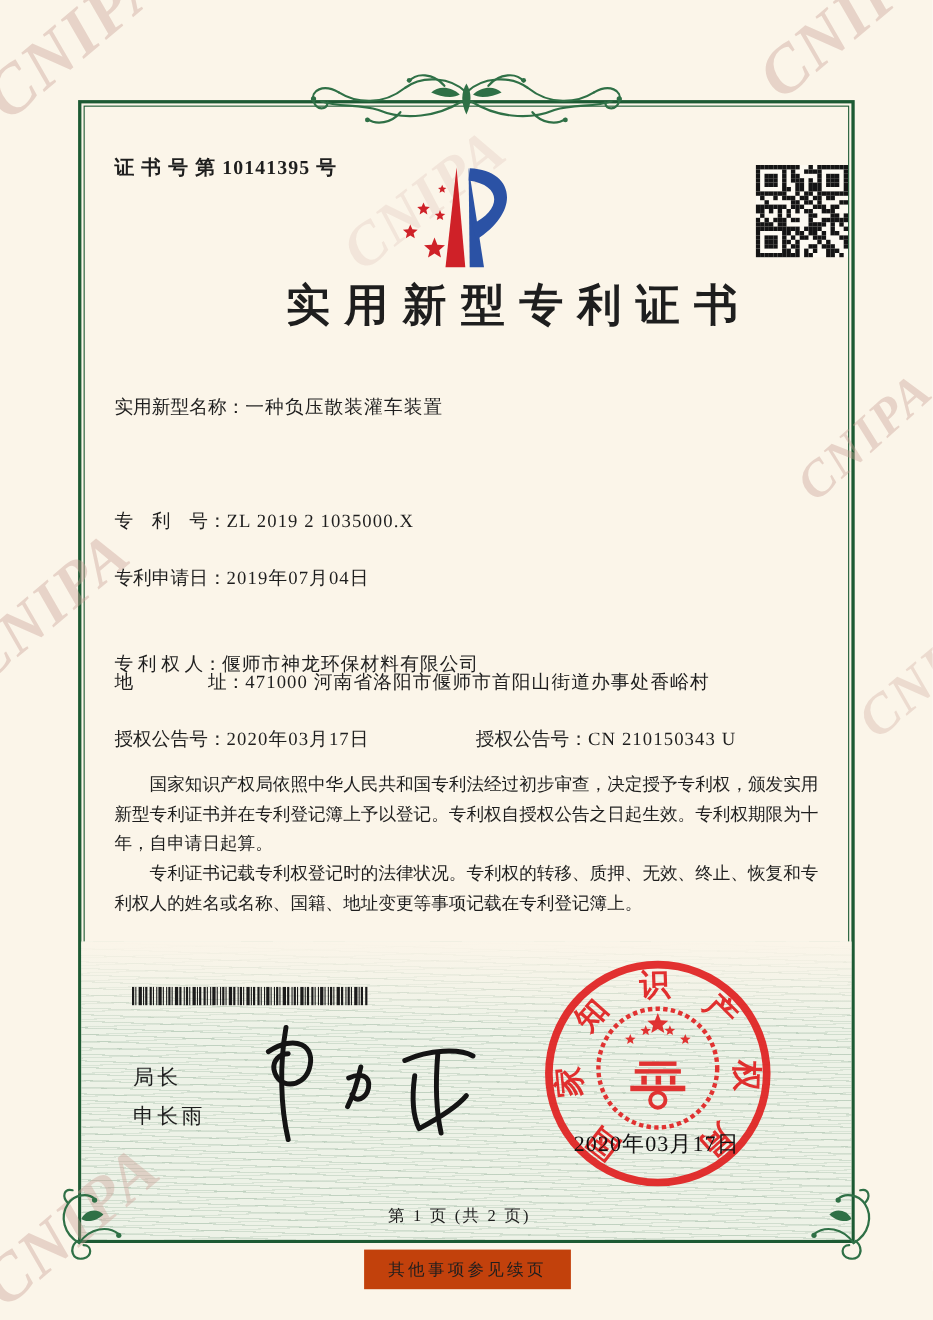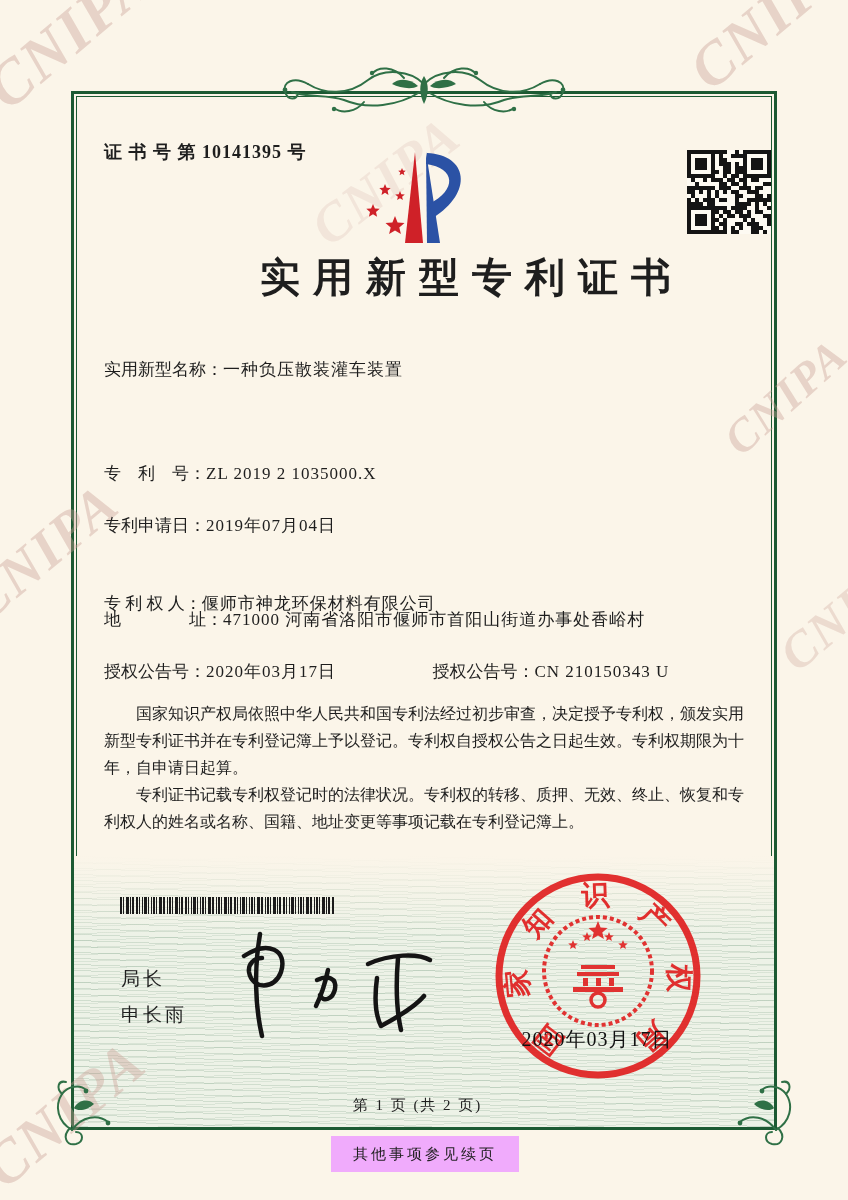--- a/index.html
+++ b/index.html
@@ -43,21 +43,21 @@
   .flabel{display:inline-block;}
   .fvalue{letter-spacing:1px;}
 
   .paras{left:104px;top:700px;width:644px;font-size:16px;line-height:27px;z-index:2;}
   .paras p{margin:0;text-indent:2em;}
 
   .signer{left:121px;font-size:19px;letter-spacing:3px;z-index:3;}
 
   .pageinfo{left:71px;top:1096px;width:693px;text-align:center;font-size:15px;
             letter-spacing:2px;z-index:3;}
-  .footer-note{left:331px;top:1136px;width:188px;height:36px;background:#f0abfc;
+  .footer-note{left:331px;top:1136px;width:188px;height:36px;background:#c2410c;
                display:flex;align-items:center;justify-content:center;font-size:15px;
                letter-spacing:3px;z-index:2;}
 
   .seal-date{left:497px;top:1026px;width:200px;text-align:center;font-size:20px;
              letter-spacing:1px;color:#111;z-index:5;}
 
   svg{display:block;}
   .orn{stroke:var(--orn-green);fill:none;stroke-width:2;stroke-linecap:round;}
   .orn-f{fill:var(--orn-green);stroke:none;}
   .seal-stroke{stroke:var(--seal-red);fill:none;}

